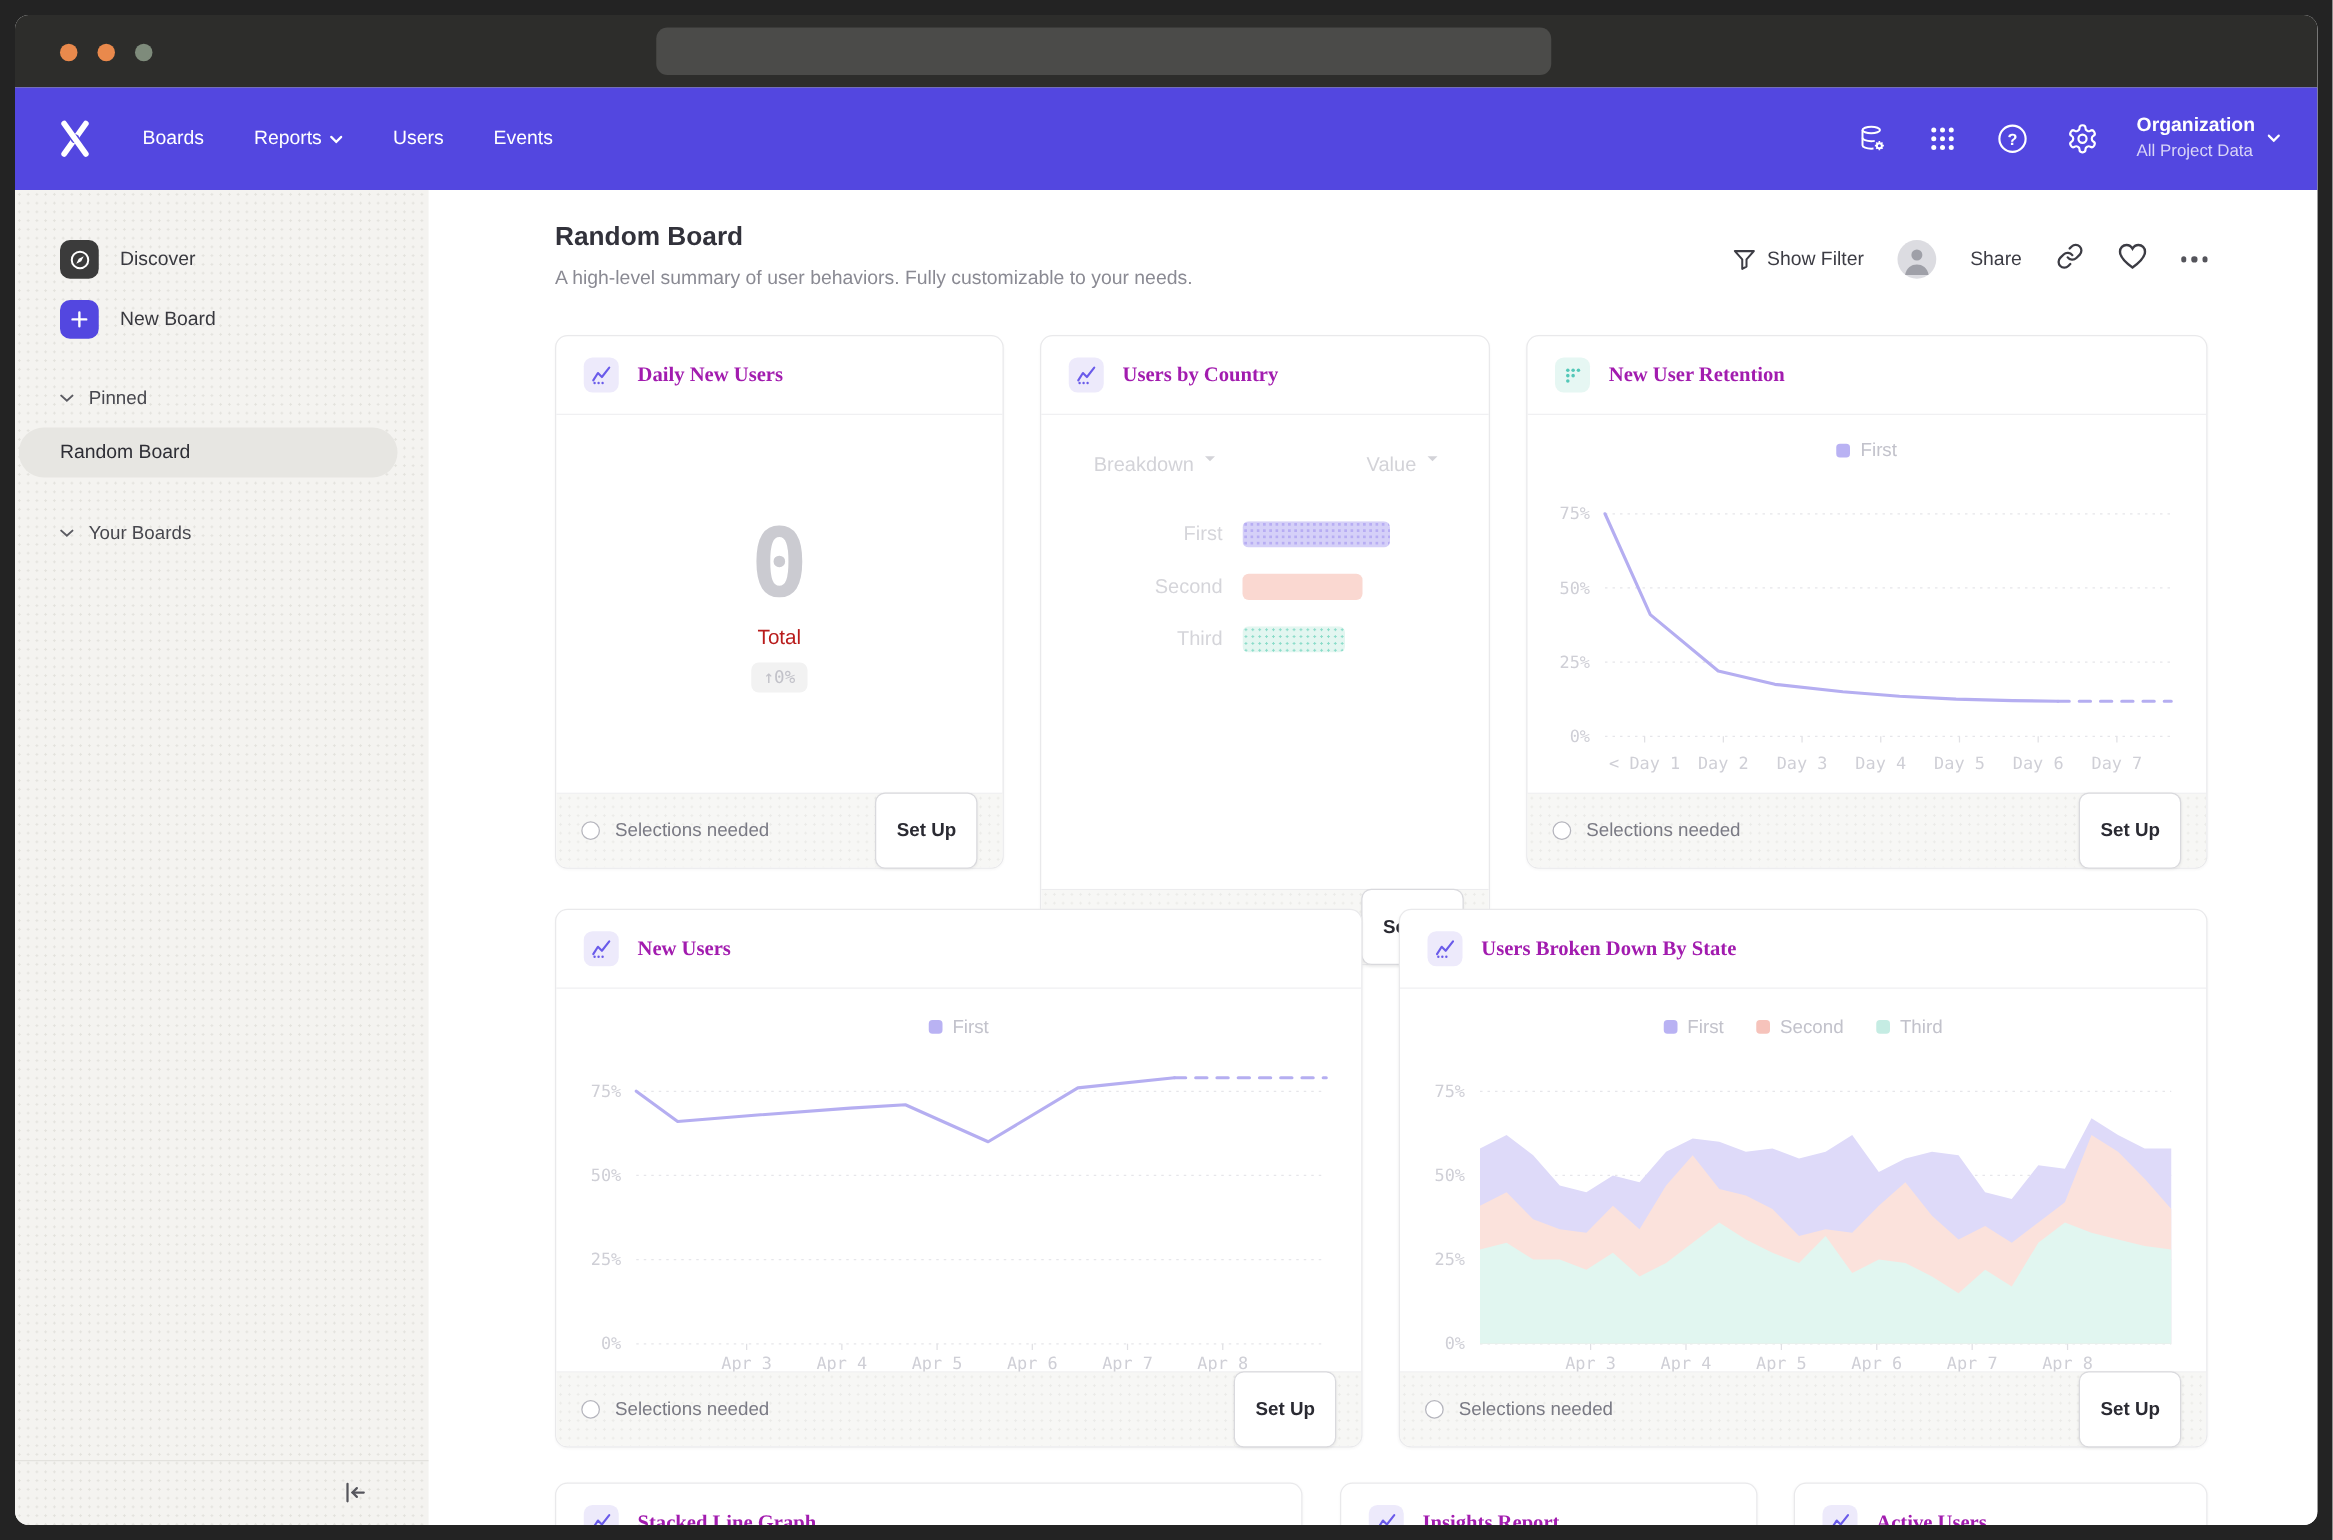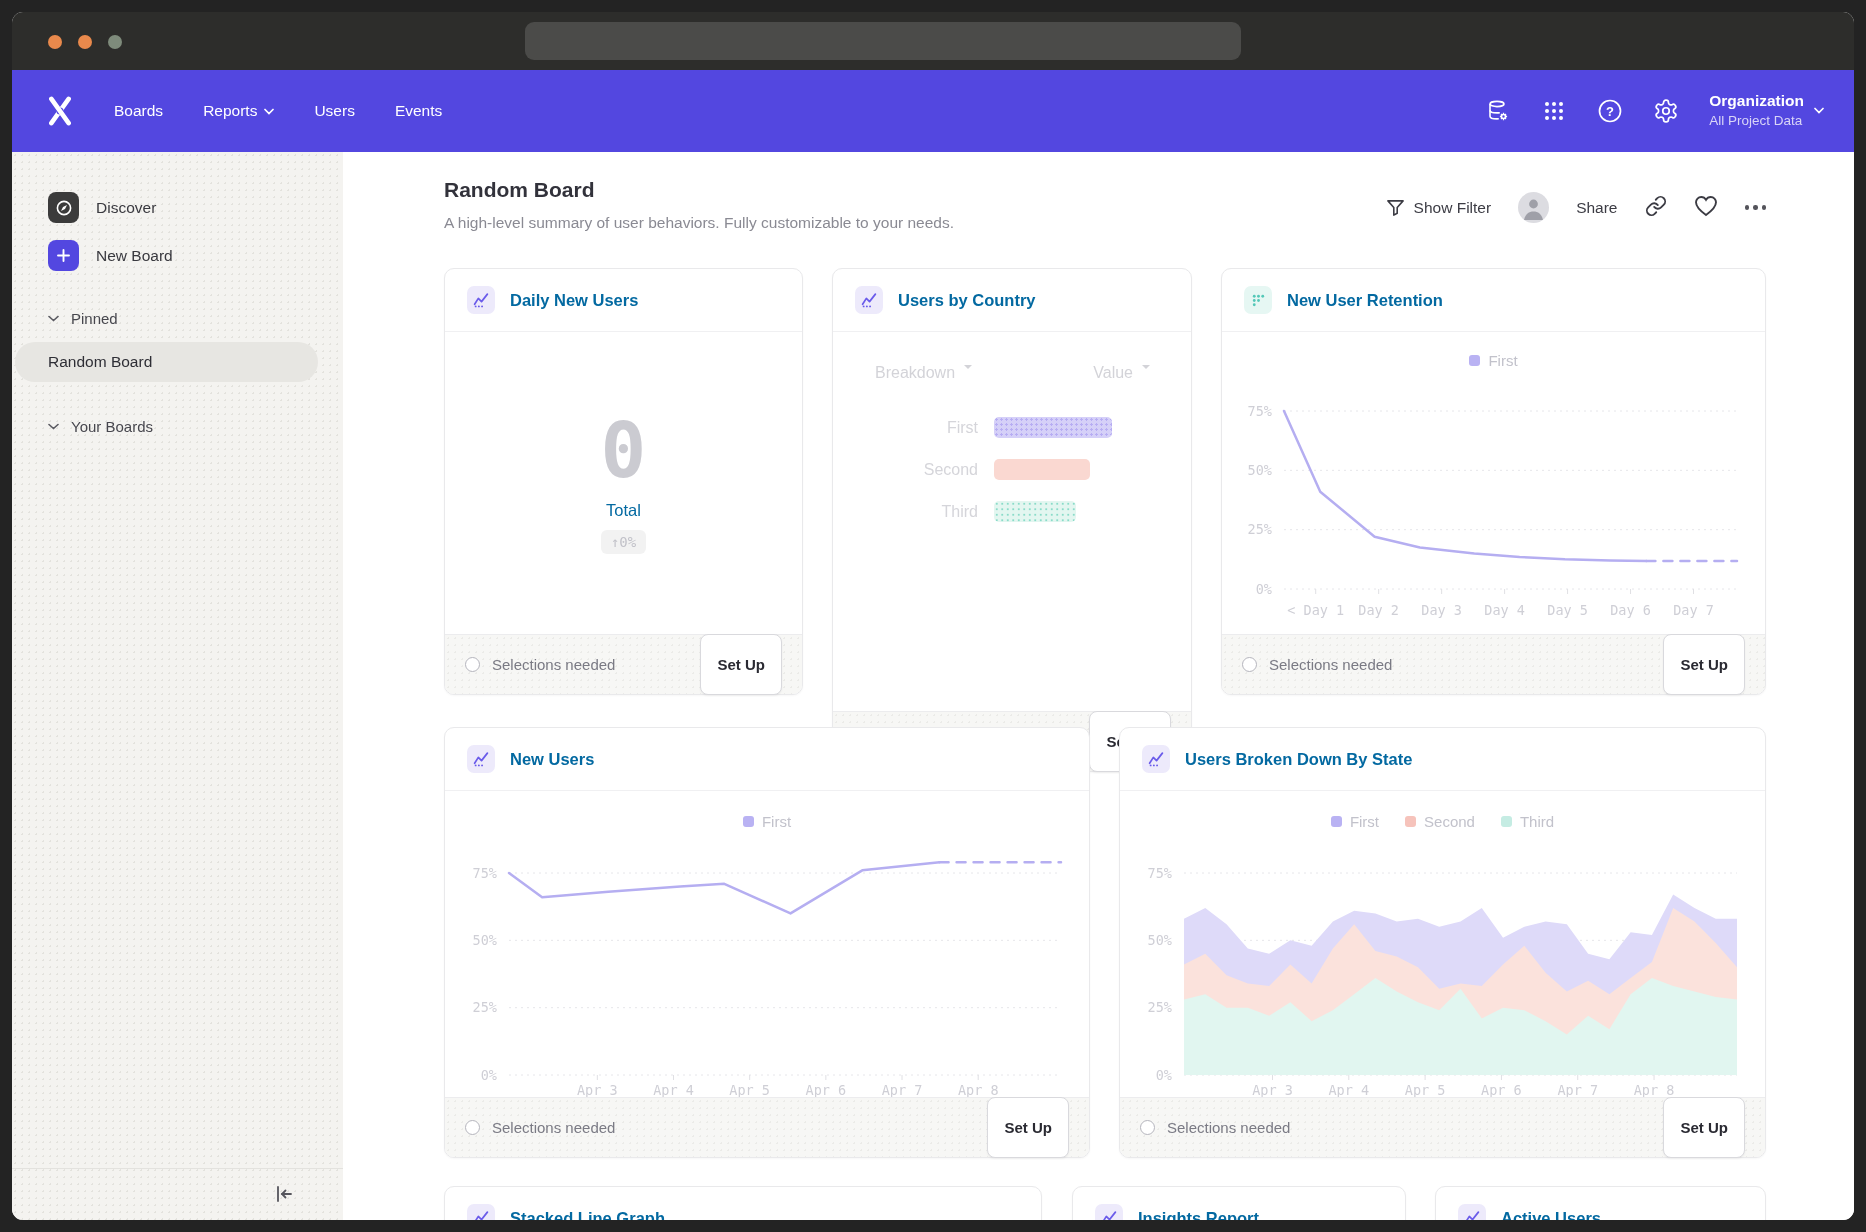--- a/index.html
+++ b/index.html
@@ -47,36 +47,36 @@
   .head-actions { position:absolute; top:40px; right:88px; display:flex; align-items:center; gap:27px; }
   .action-lbl { font-size:15.5px; color:#3c3c44; font-weight:500; }
   .show-filter { display:flex; align-items:center; gap:9px; }
   .avatar { width:31px; height:31px; border-radius:50%; background:#dcdce1; overflow:hidden; display:flex; align-items:center; justify-content:center; }
   .dots3 { display:flex; gap:4px; }
   .dots3 i { width:4.5px; height:4.5px; border-radius:50%; background:#54545b; }
 
   
   .card { position:absolute; background:#fff; border:1px solid #e9e9eb; border-radius:10px; box-shadow:0 1px 2px rgba(40,40,50,0.04); }
   .card-h { height:63px; display:flex; align-items:center; gap:15px; padding:0 22px; border-bottom:1px solid #f0f0f2; }
-  .card-title { font-size:16.5px; font-weight:700; color:#0369a1; }
+  .card-title { font-size:16.5px; font-weight:700; color:#a21caf;font-family:Liberation Serif, serif; }
   .card-ic { width:28px; height:28px; border-radius:7px; background:#edeafb; display:flex; align-items:center; justify-content:center; flex:0 0 auto; }
   .card-ic.teal { background:#e6f7f3; }
   .card-f { position:absolute; left:0; right:0; bottom:0; height:60px; background:#f7f7f5;
     background-image:radial-gradient(circle,#ebebe8 1px, transparent 1px); background-size:7px 7px;
     border-top:1px solid #ececee; border-radius:0 0 9px 9px; display:flex; align-items:center; padding:0 20px; gap:12px; }
   .radio { width:15px; height:15px; border:1.5px solid #b5b5bd; border-radius:50%; background:#fff; }
   .status { font-size:15px; color:#7a7a84; }
   .setup-btn { margin-left:auto; background:#fff; border:1px solid #d9d9dd; border-radius:8px; padding:21px 16px; font-size:15px; font-weight:600; color:#2a2a32; box-shadow:0 1px 2px rgba(0,0,0,0.05); font-family:"Liberation Sans",sans-serif; cursor:default; }
 
   .mono { font-family:"DejaVu Sans Mono", monospace; }
 
   
   .big-zero-wrap { position:absolute; top:63px; bottom:60px; left:0; right:0; display:flex; flex-direction:column; align-items:center; justify-content:center; gap:6px; }
   .big-zero { font-size:76px; font-weight:600; color:#cbcbd1; line-height:1; }
-  .zero-label { font-size:16.5px; color:#0369a1; margin-top:6px; }
+  .zero-label { font-size:16.5px; color:#b91c1c; margin-top:6px; }
   .zero-badge { font-size:14px; color:#c2c2c9; background:#f2f2f2; border-radius:6px; padding:4px 10px; margin-top:4px; }
 
   
   .dd-row { position:absolute; top:95px; left:42px; right:42px; display:flex; justify-content:space-between; width:276px; }
   .dd { display:flex; align-items:flex-start; gap:8px; font-size:16px; color:#d3d3d8; }
   .bar-row { position:absolute; left:0; display:flex; align-items:center; }
   .bar-lbl { width:161px; text-align:right; font-size:16px; color:#d5d5da; padding-right:16px; }
   .bar { height:21px; border-radius:5px; }
   .bar-first { background:#d5d0f8; background-image:radial-gradient(circle,#b7adf3 1.1px, transparent 1.1px); background-size:5px 5px; }
   .bar-second { background:#fad8d1; }

